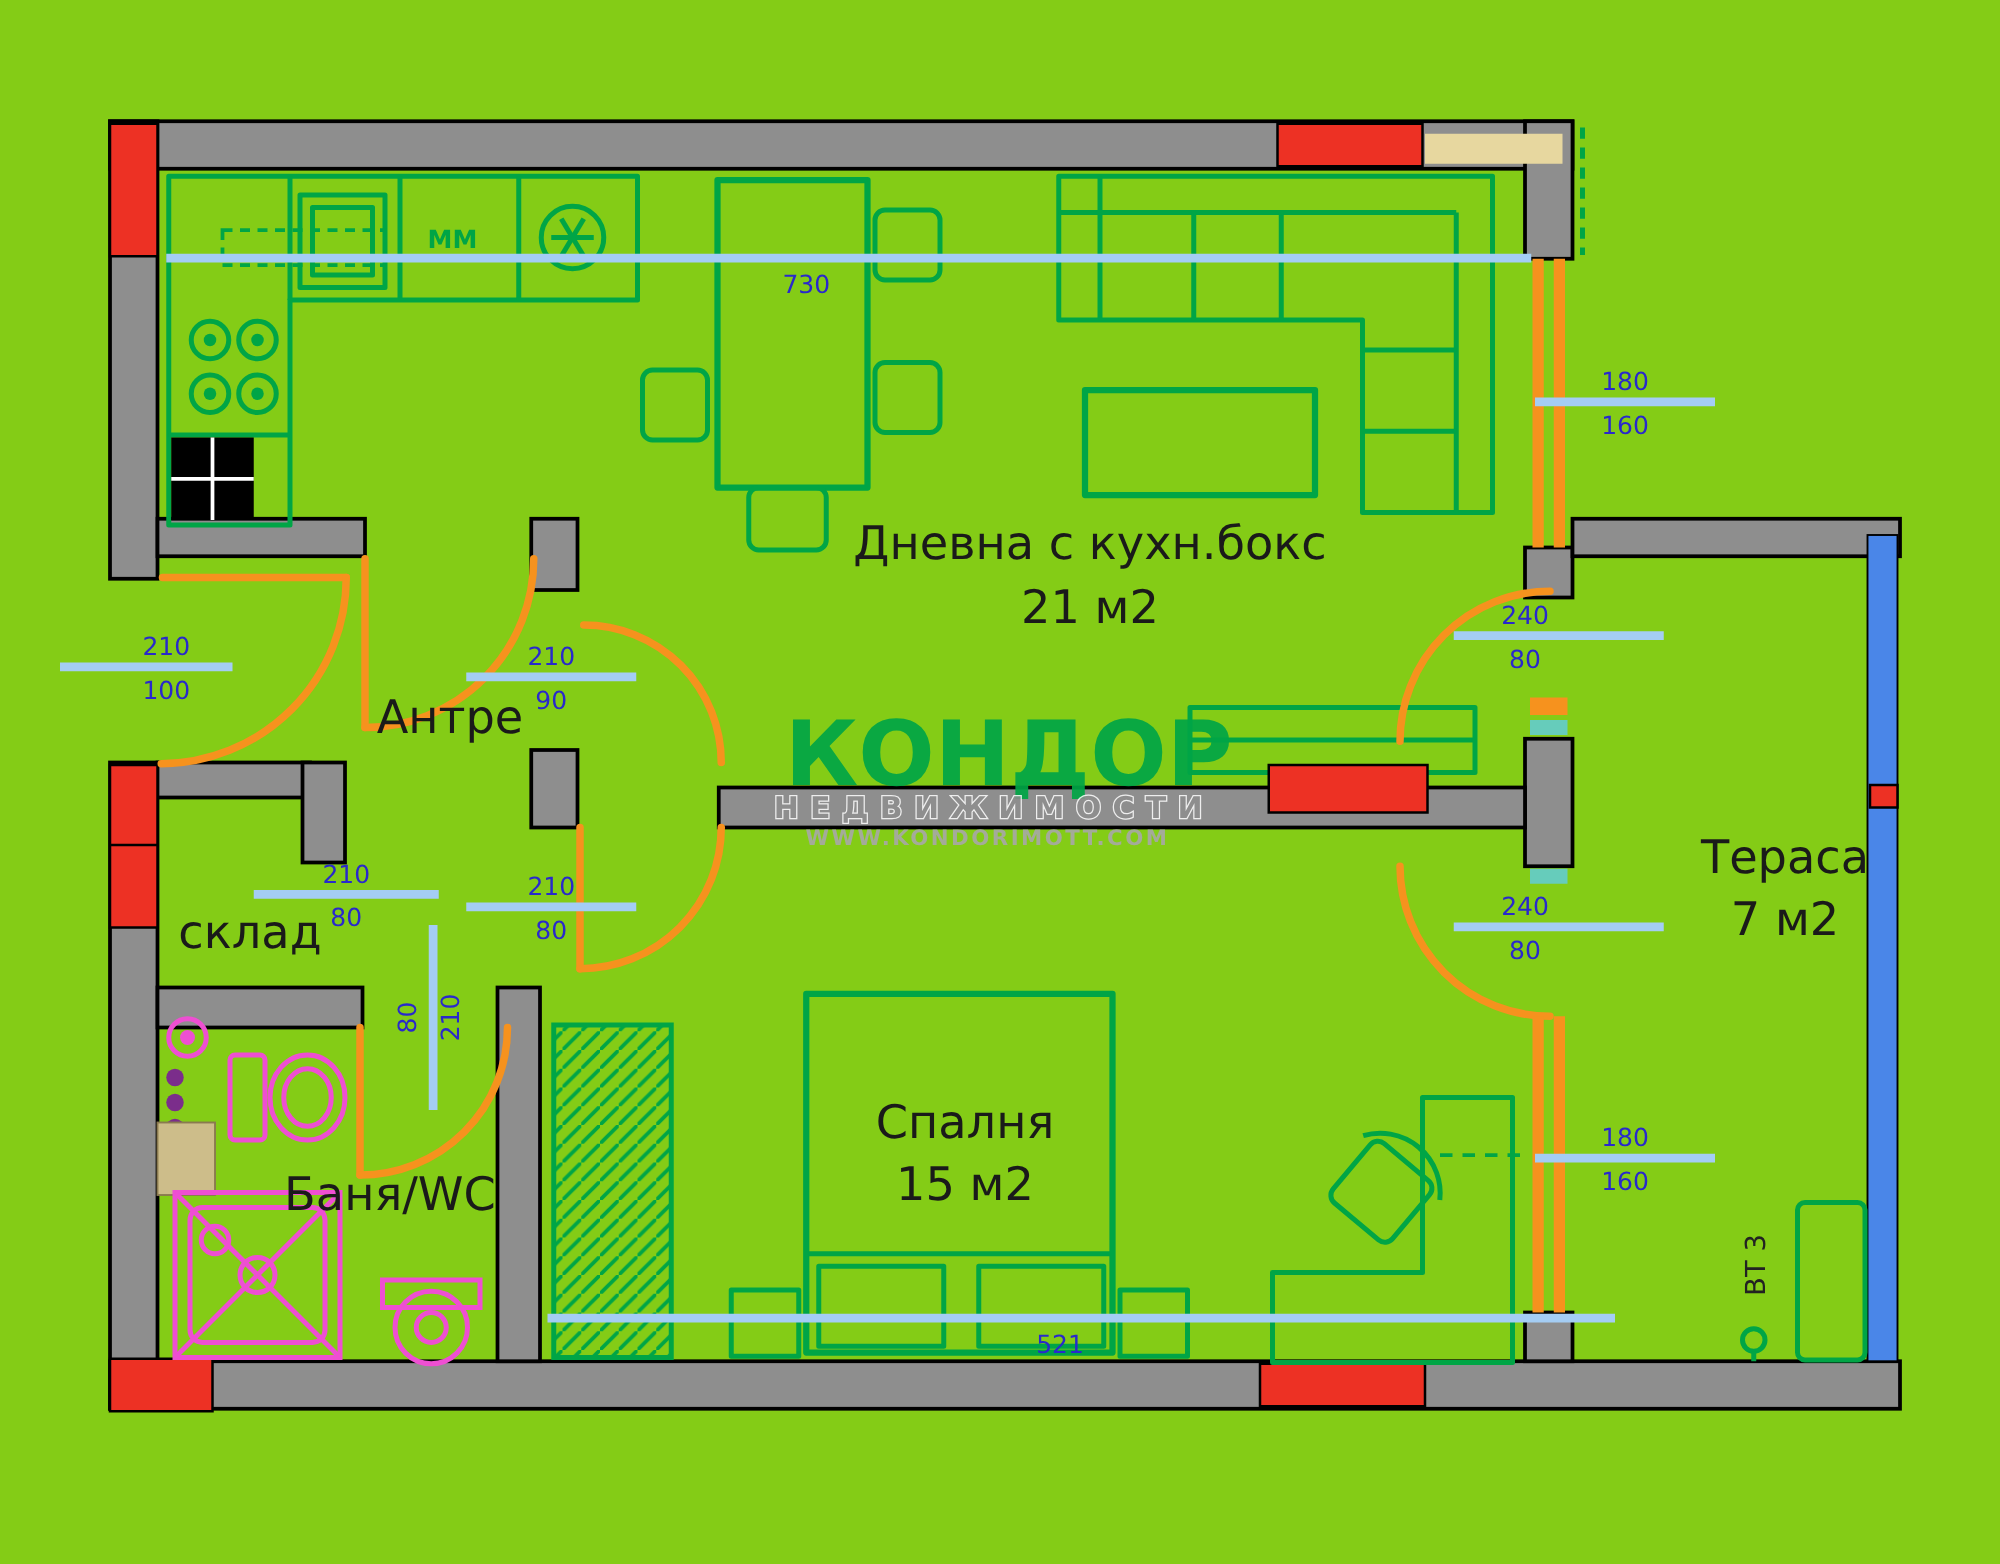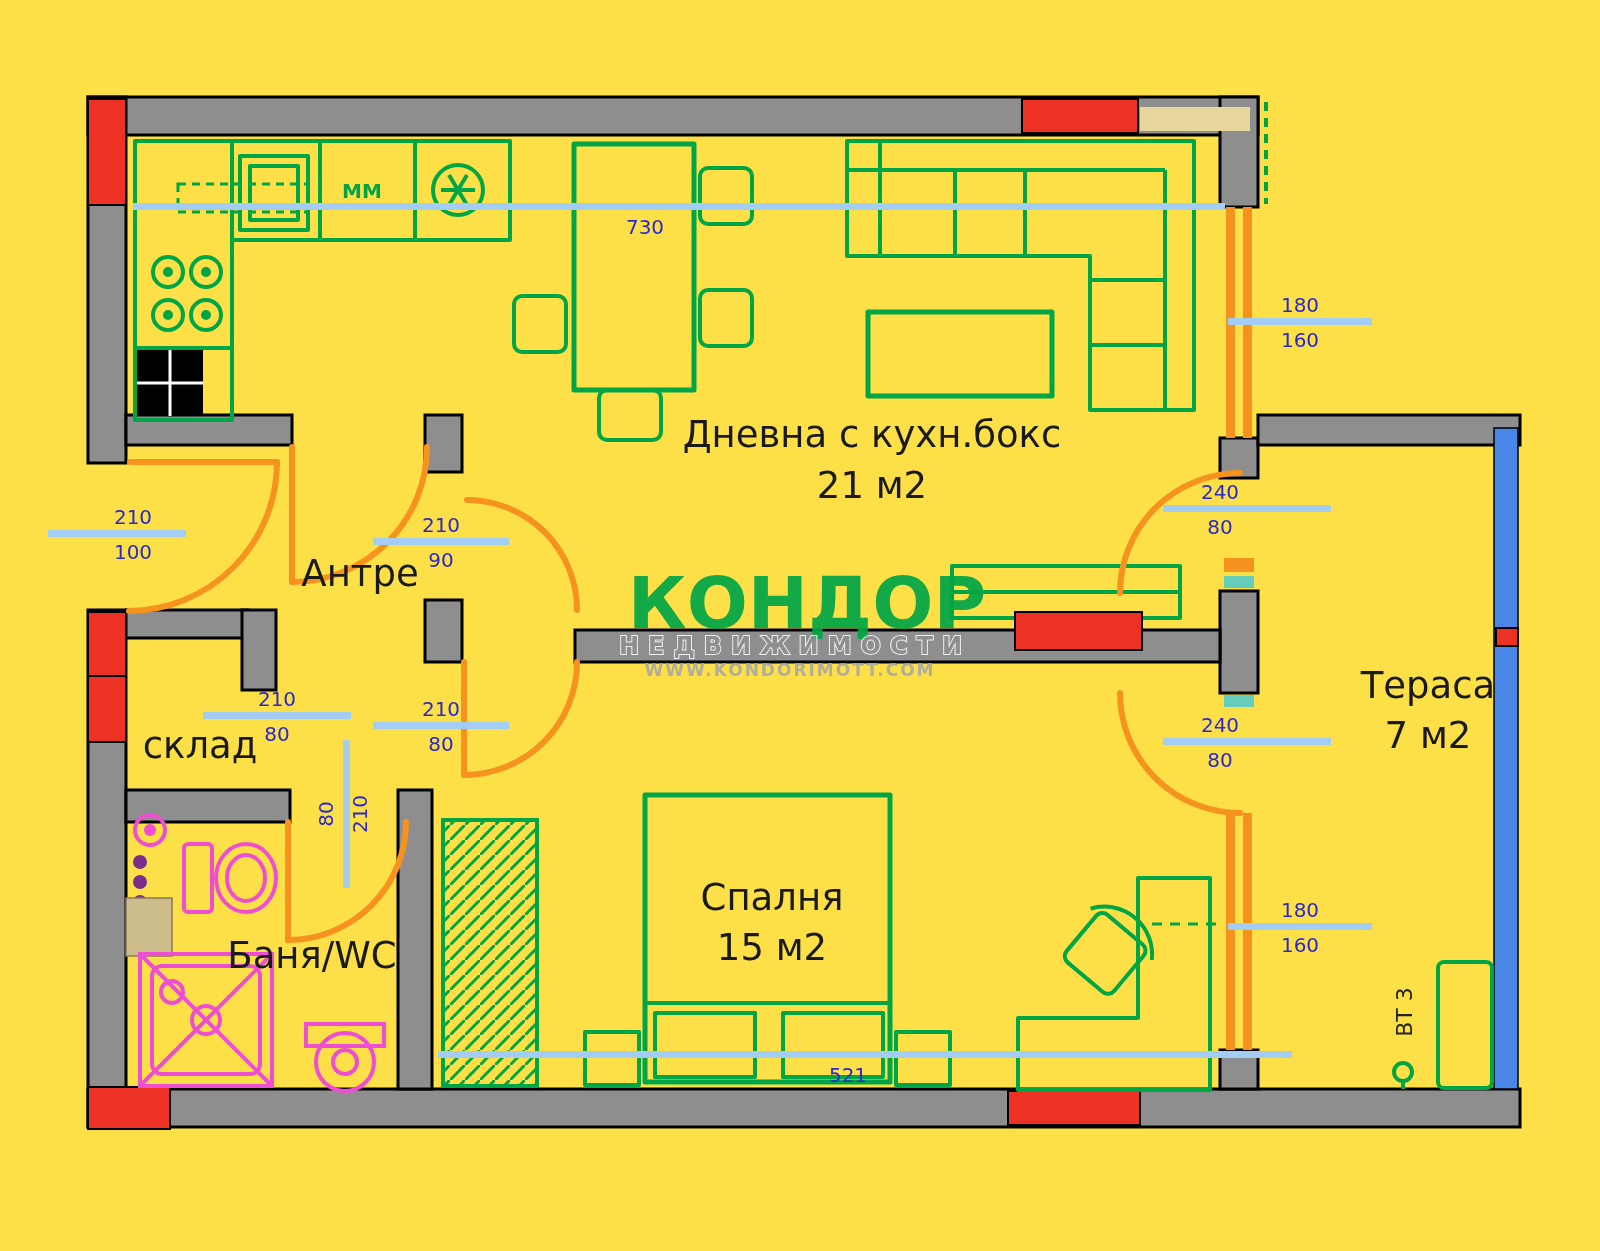--- a/index.html
+++ b/index.html
@@ -1,16 +1,16 @@
 <!DOCTYPE html>
 <html style="--wall: #8e8e8e; --furniture-green: #00a546; --door-orange: #f6921e; --window-red: #ed3124; --fixture-pink: #ee4fd2; --dot-purple: #7b2d8b; --dim-line: #a4cdf4; --dim-text: #2929cc; --railing-blue: #4a86e8; --beige: #e7d79f; --tan: #cdbd8a; --teal: #66ccbb;"><head>
 <meta charset="utf-8">
 <style>
   html,body{margin:0;padding:0;background:#fff;}
-  .stage{width:1600px;height:1251px;position:relative;background:#fde047;}
+  .stage{width:1600px;height:1251px;position:relative;background:#84cc16;}
   svg{display:block;}
   .wall{fill:var(--wall);stroke:#000;stroke-width:3;}
   .furn{fill:none;stroke:var(--furniture-green);stroke-width:4;stroke-linejoin:round;}
   .furn5{fill:none;stroke:var(--furniture-green);stroke-width:5;stroke-linejoin:round;}
   .gfill{fill:var(--furniture-green);}
   .door{fill:none;stroke:var(--door-orange);stroke-width:6;stroke-linecap:round;}
   .slider{fill:var(--door-orange);}
   .red{fill:var(--window-red);stroke:#000;stroke-width:2;}
   .pink{fill:none;stroke:var(--fixture-pink);stroke-width:4;}
   .pinkfill{fill:var(--fixture-pink);}

